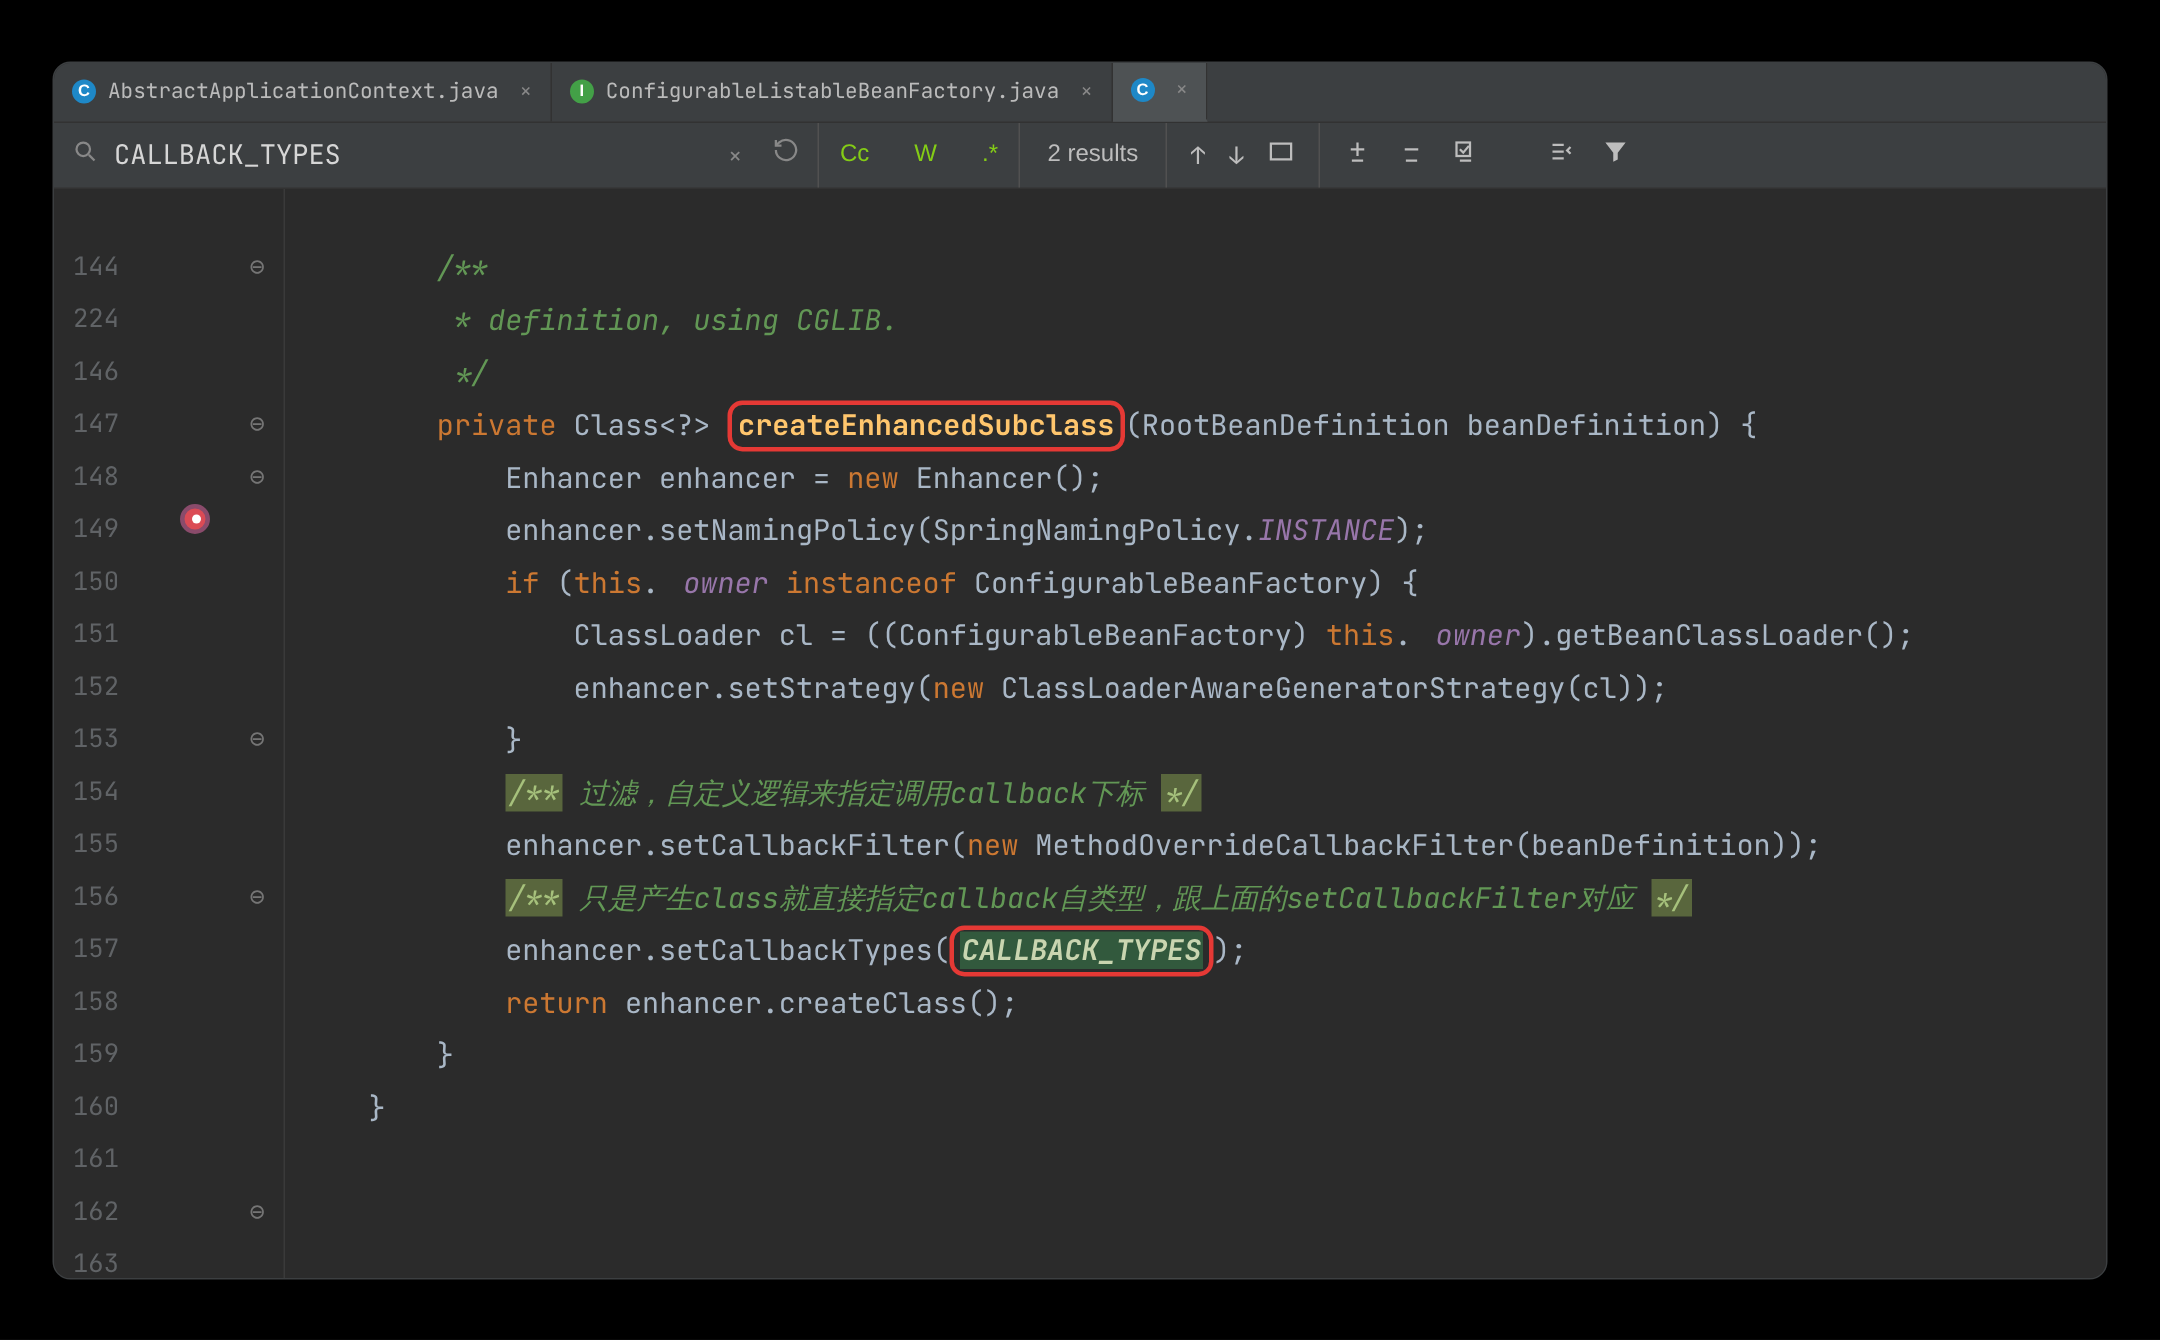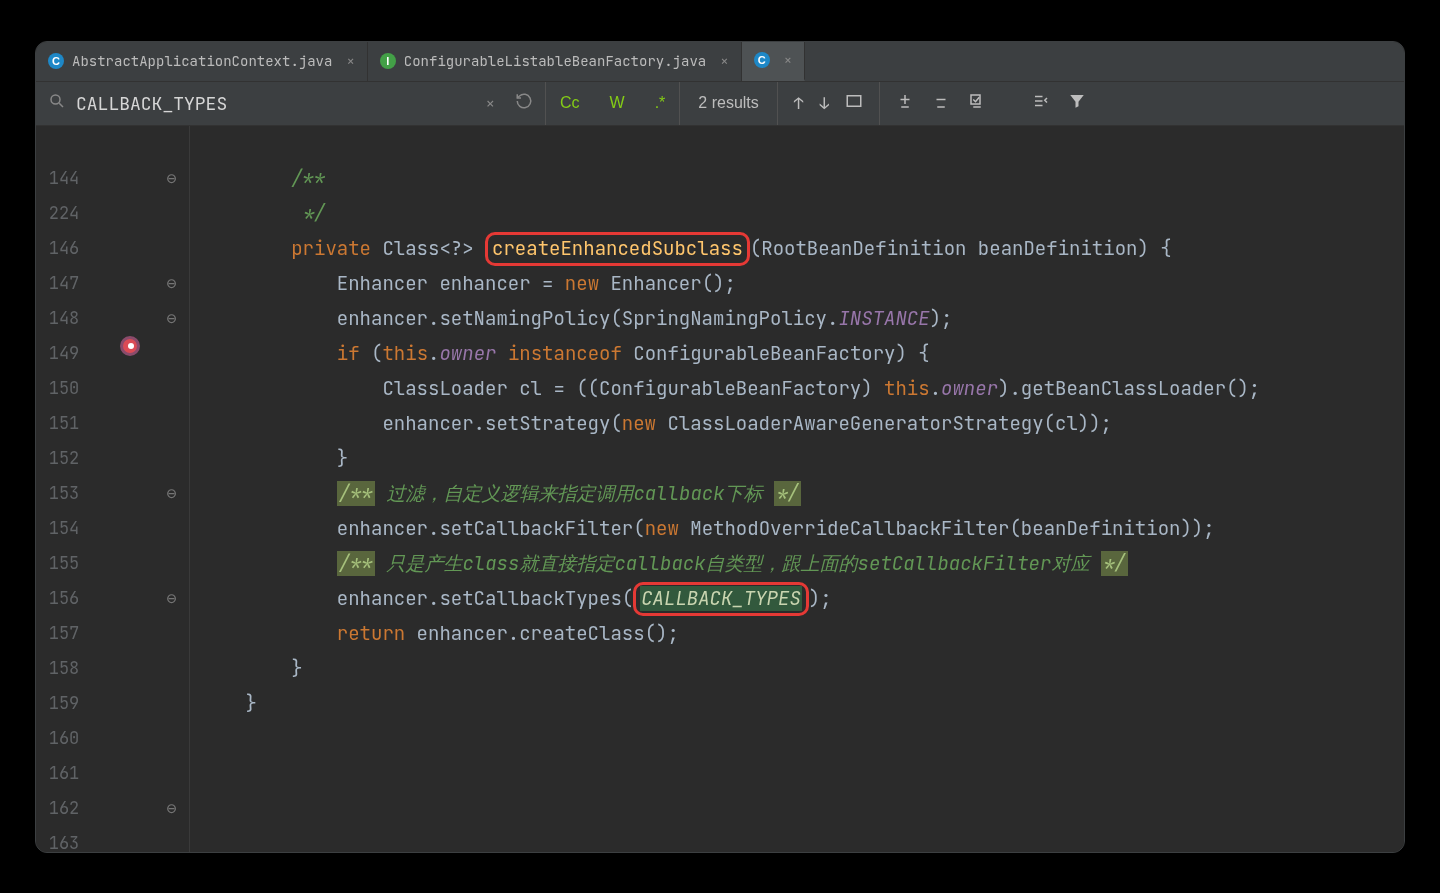--- a/index.html
+++ b/index.html
@@ -87,26 +87,26 @@
   .code { flex:1; padding-left: 10px; position:relative;}
   .line { height: 35px; line-height: 35px; white-space: pre; font-size: 19px;}
   .gutter-ln .line, .gutter-fold .line, .gutter-icons .line { font-size:17px; }
   .fold-handle { color:#757575; cursor:pointer; }
 
   
   .c-comment { color:#629755; font-style: italic; }
   .c-comment-hl { background:#59663d; color:#a6c17c; font-style: italic; padding:0 2px;}
   .c-keyword { color:#cc7832; }
   .c-method { color:#ffc66d; }
-  .c-field { color:#9876aa; font-style: italic;}
+  .c-field { color:#9876aa; font-style: italic; margin-left: 16px;}
   .c-static { color:#9876aa; font-style: italic;}
   .c-brace { color:#a9b7c6;}
   .code .line { color:#a9b7c6;}
   .hl-search { background:#32593d; color:#c9d5b0; font-style: italic; padding:0 1px;}
-  .red-box { border:3px solid #e53935; border-radius:10px; padding:0 4px; display:inline-block; line-height:28px;}
+  .red-box { border:3px solid #e53935; border-radius:10px; padding:0 4px; display:inline-block; line-height:28px;font-weight:bold;}
 
   .breakpoint {
     width:20px;height:20px;border-radius:50%;
     background:#db4b55;border:3px solid #8a4b6b;
     position:absolute; left:8px;
   }
   .bp-dot{position:absolute;width:6px;height:6px;background:#fff;border-radius:50%;top:4px;left:5px;}
 </style>
 </head>
 <body>
@@ -269,20 +269,21 @@
         <div class="line"></div>
         <div class="line"></div>
         <div class="line"></div>
       <div class="line"><span class="fold-handle">⊖</span></div>
       <div class="line"></div>
     </div>
 
     <div class="code">
       <div class="line"></div>
       <div class="line"><span>        </span><span class="c-comment">/**</span></div>
+      <div class="line"><span>         </span><span class="c-comment">* definition, using CGLIB.</span></div>
       <div class="line"><span>         </span><span class="c-comment">*/</span></div>
       <div class="line"><span>        </span><span class="c-keyword">private</span><span> Class&lt;?&gt; </span><span class="red-box"><span class="c-method">createEnhancedSubclass</span></span><span>(RootBeanDefinition beanDefinition) {</span></div>
       <div class="line"><span>            </span><span>Enhancer enhancer = </span><span class="c-keyword">new</span><span> Enhancer();</span></div>
       <div class="line"><span>            </span><span>enhancer.setNamingPolicy(SpringNamingPolicy.</span><span class="c-static">INSTANCE</span><span>);</span></div>
       <div class="line"><span>            </span><span class="c-keyword">if</span><span> (</span><span class="c-keyword">this</span><span>.</span><span class="c-field">owner</span><span> </span><span class="c-keyword">instanceof</span><span> ConfigurableBeanFactory) {</span></div>
       <div class="line"><span>                </span><span>ClassLoader cl = ((ConfigurableBeanFactory) </span><span class="c-keyword">this</span><span>.</span><span class="c-field">owner</span><span>).getBeanClassLoader();</span></div>
       <div class="line"><span>                </span><span>enhancer.setStrategy(</span><span class="c-keyword">new</span><span> ClassLoaderAwareGeneratorStrategy(cl));</span></div>
       <div class="line"><span>            </span><span>}</span></div>
       <div class="line"><span>            </span><span class="c-comment-hl">/**</span><span class="c-comment"> 过滤，自定义逻辑来指定调用callback下标 </span><span class="c-comment-hl">*/</span></div>
       <div class="line"><span>            </span><span>enhancer.setCallbackFilter(</span><span class="c-keyword">new</span><span> MethodOverrideCallbackFilter(beanDefinition));</span></div>

